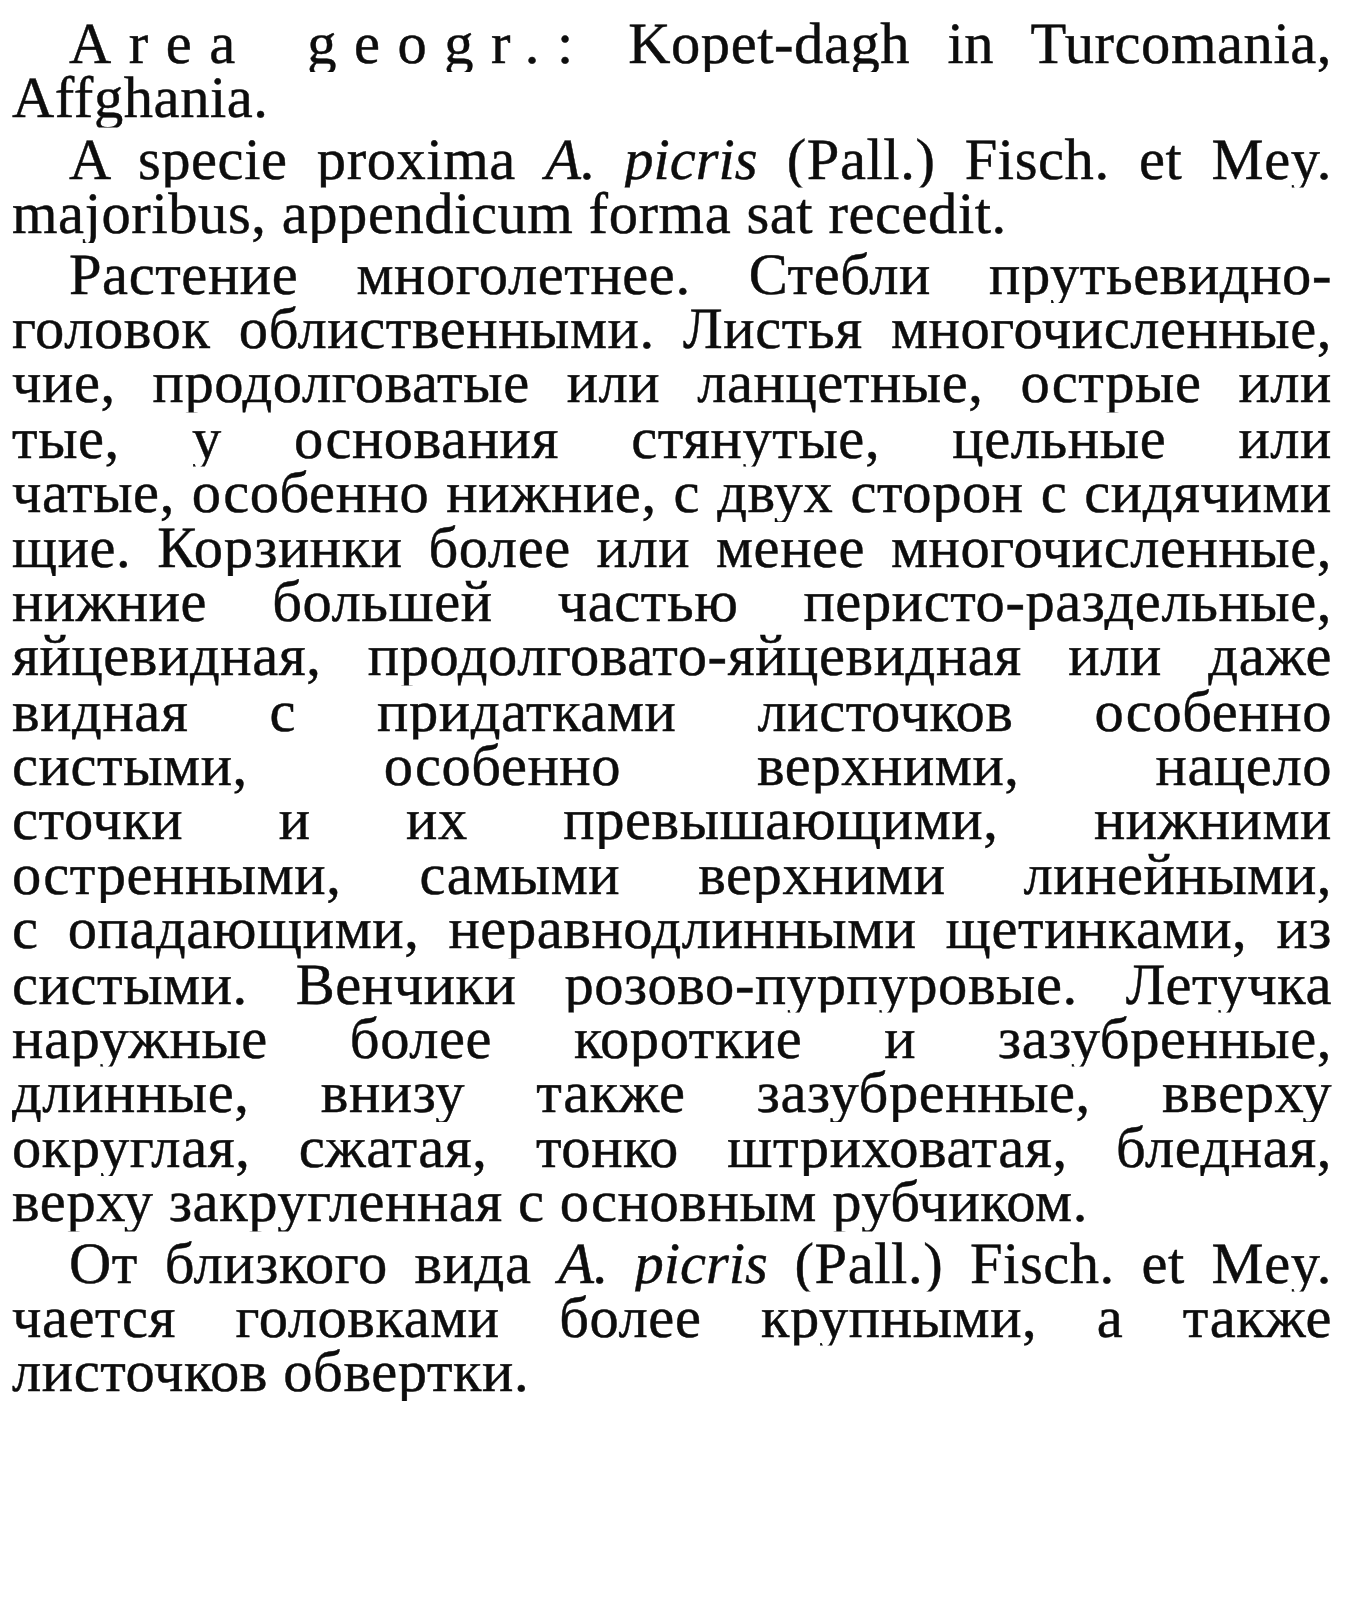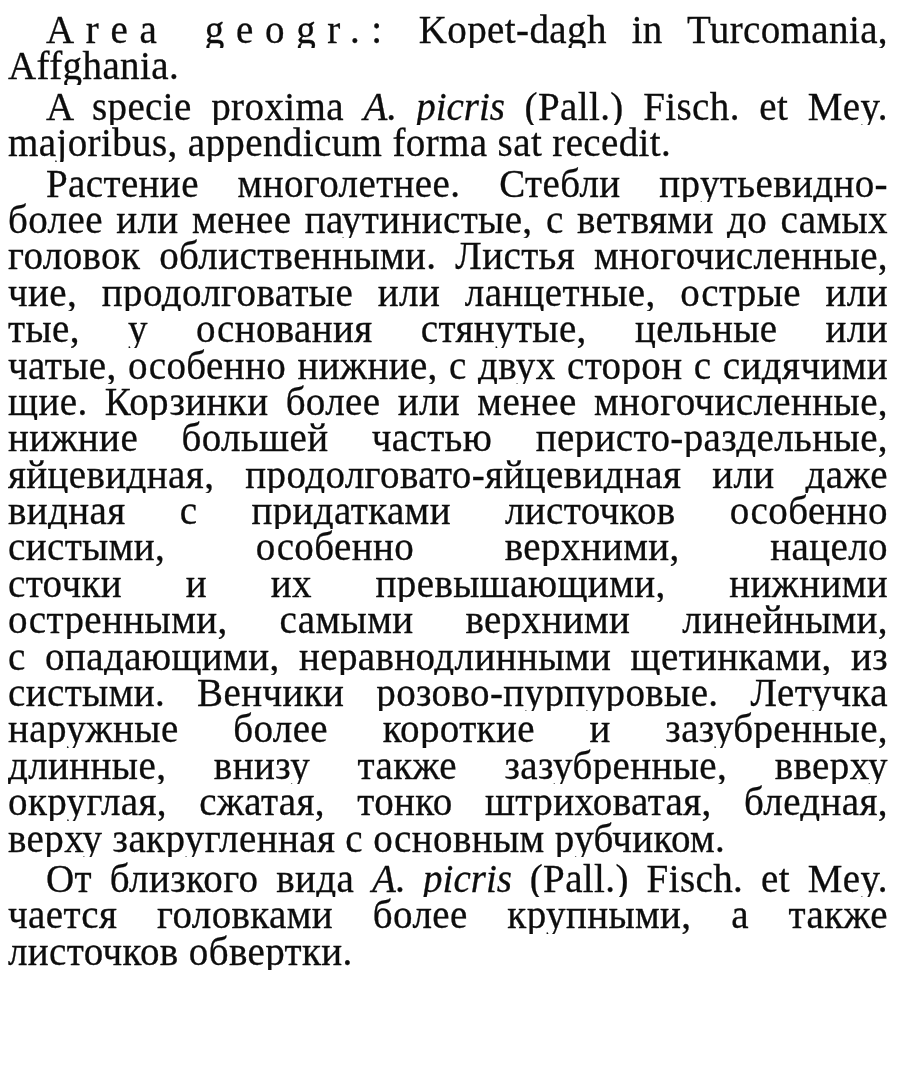--- a/index.html
+++ b/index.html
@@ -44,21 +44,20 @@
 </style>
 </head>
 <body>
 
 <main class="page" style="background: rgb(255, 255, 255); color: rgb(13, 13, 13);">
     <div class="line just indent para"><span class="seg-ls">Area geogr.:</span><span class="seg-n"> Kopet-dagh in Turcomania, Irania, et</span></div>
     <div class="line left"><span class="seg-n">Affghania.</span></div>
     <div class="line just indent para"><span class="seg-n">A specie proxima </span><span class="seg-i">A. picris</span><span class="seg-n"> (Pall.) Fisch. et Mey. capitulis</span></div>
     <div class="line left"><span class="seg-n">majoribus, appendicum forma sat recedit.</span></div>
     <div class="line just indent para"><span class="seg-n">Растение многолетнее. Стебли прутьевидно-ветвистые,</span></div>
-    <div class="line just"><span class="seg-n">более или менее паутинистые, с ветвями до самых</span></div>
     <div class="line just"><span class="seg-n">головок облиственными. Листья многочисленные, сидя-</span></div>
     <div class="line just"><span class="seg-n">чие, продолговатые или ланцетные, острые или тупова-</span></div>
     <div class="line just"><span class="seg-n">тые, у основания стянутые, цельные или отставленно-зуб-</span></div>
     <div class="line just"><span class="seg-n">чатые, особенно нижние, с двух сторон с сидячими же-</span></div>
     <div class="line just"><span class="seg-n">щие. Корзинки более или менее многочисленные, обвертка</span></div>
     <div class="line just"><span class="seg-n">нижние большей частью перисто-раздельные, скоро завядаю-</span></div>
     <div class="line just"><span class="seg-n">яйцевидная, продолговато-яйцевидная или даже почти шаро-</span></div>
     <div class="line just"><span class="seg-n">видная с придатками листочков особенно пленчатыми, воло-</span></div>
     <div class="line just"><span class="seg-n">систыми, особенно верхними, нацело прикрывающими ли-</span></div>
     <div class="line just"><span class="seg-n">сточки и их превышающими, нижними яйцевидными, за-</span></div>

